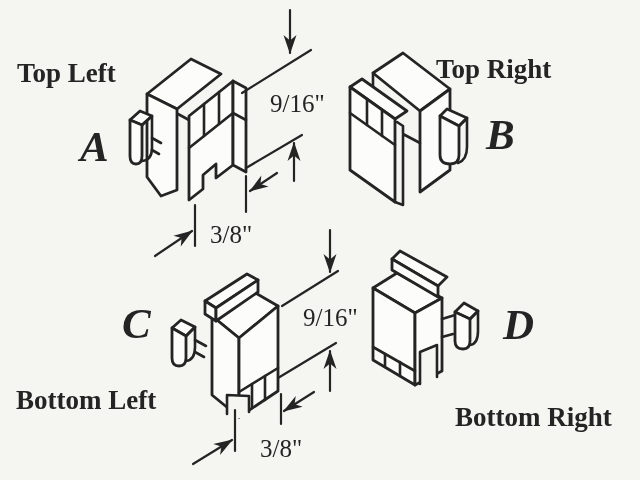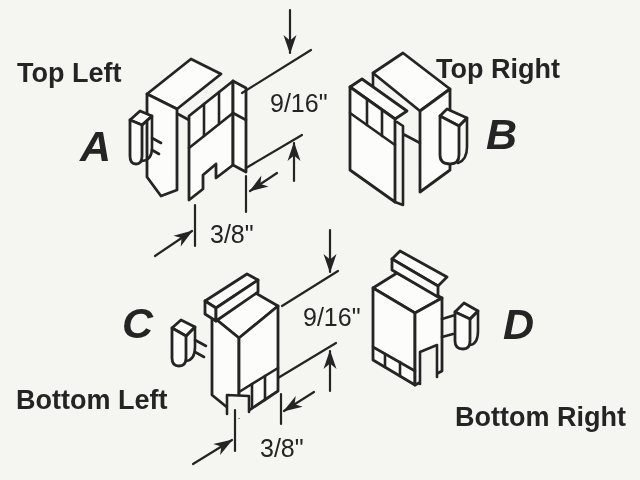--- a/index.html
+++ b/index.html
@@ -1,19 +1,19 @@
 <!DOCTYPE html>
 <html style="--paper: #f5f5f2; --ink: #242424; --face: #fcfcfa;"><head>
 <meta charset="utf-8">
 <style>
   html,body{margin:0;padding:0;background:#e8e8e8;}
   .stage{
     width:640px;height:480px;position:relative;overflow:hidden;
     background:var(--paper,#f5f5f2);
-    font-family:Liberation Sans, sans-serif;
+    font-family:Liberation Serif, serif;
   }
   svg{display:block}
   .face{fill:var(--face,#fcfcfa);stroke:var(--ink,#242424);stroke-width:2.8;stroke-linejoin:round;}
   .line{fill:none;stroke:var(--ink,#242424);stroke-width:2.6;stroke-linecap:round;stroke-linejoin:round;}
   .dimline{fill:none;stroke:var(--ink,#242424);stroke-width:2.2;stroke-linecap:round;}
   .mask{fill:var(--paper,#f5f5f2);stroke:none;}
   .lbl{font-weight:bold;font-size:27px;fill:var(--ink,#242424);}
   .letter{font-weight:bold;font-style:italic;font-size:43px;fill:var(--ink,#242424);}
   .dim{font-size:25px;fill:var(--ink,#242424);}
 </style>

